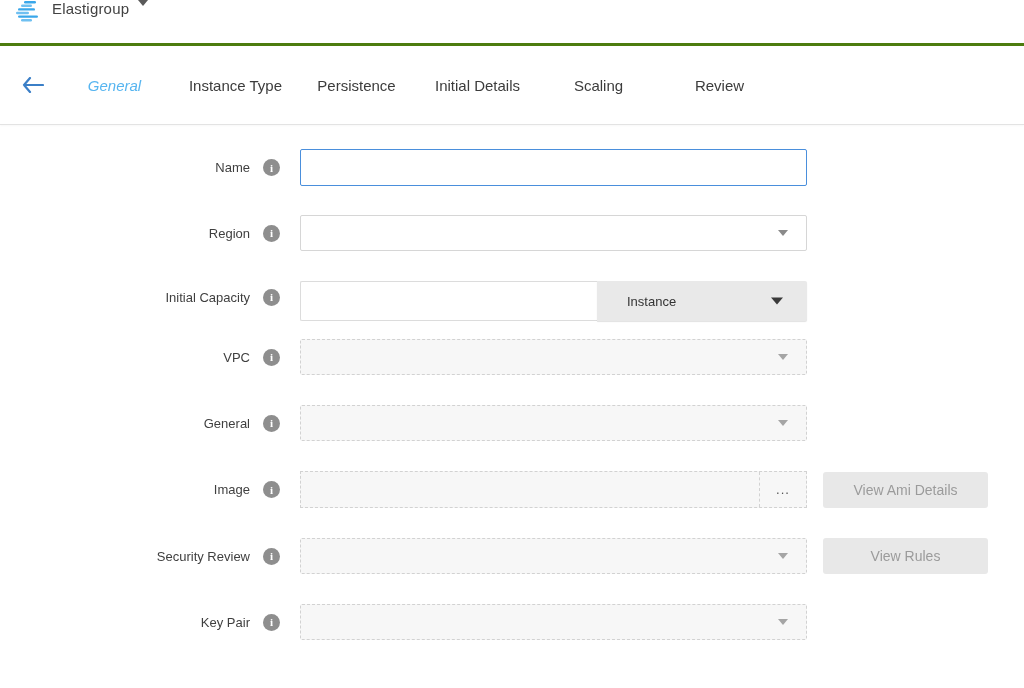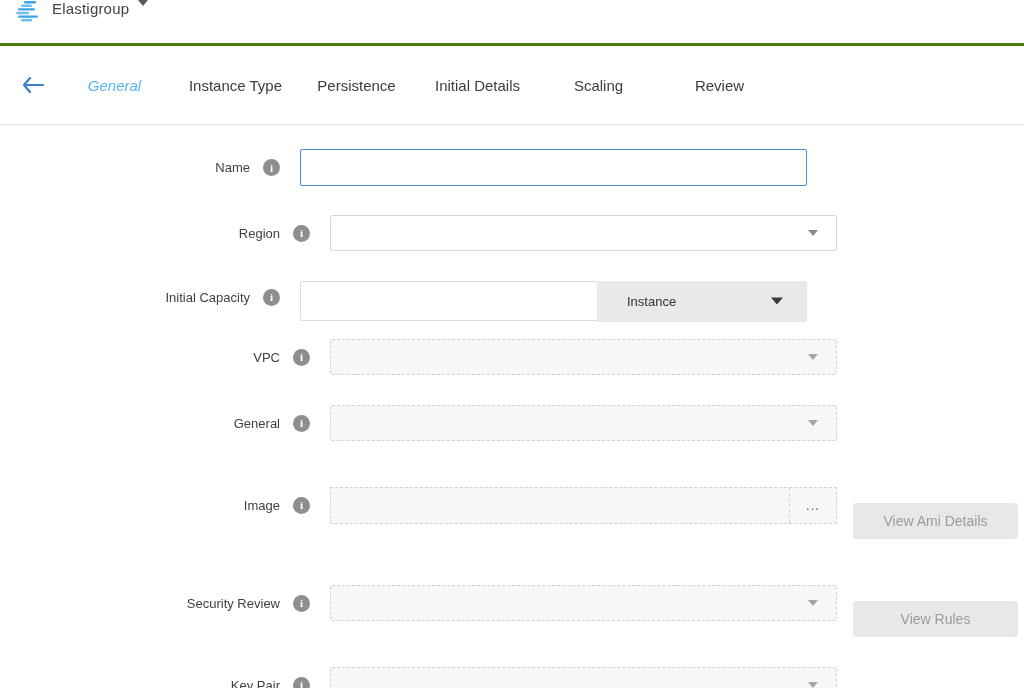--- a/index.html
+++ b/index.html
@@ -22,21 +22,21 @@
               cursor:pointer; display:flex; align-items:center; justify-content:center; }
   .tabs { display:flex; margin-left:6px; }
   .tab { width:121px; text-align:center; font-size:15px; color:#3c3c3c; cursor:pointer;
          padding:10px 0; background:transparent; border:none; white-space:nowrap;
          font-family:"Liberation Sans", sans-serif; }
   .tab.active { color:#57b5f0;font-style:italic; }
 
   
   .form { padding-top:24px; }
   .row { display:flex; align-items:center; }
-  .row.mb29 { margin-bottom:29px; } .row.mb30 { margin-bottom:30px;padding-left:30px; } .row.mb26 { margin-bottom:26px; }
+  .row.mb29 { margin-bottom:29px; } .row.mb30 { margin-bottom:30px; } .row.mb26 { margin-bottom:26px; }
   .label-cell { width:280px; display:flex; align-items:center; justify-content:flex-end; gap:13px; flex:none; }
   .label-cell label { font-size:13px; font-weight:normal; color:#3f3f3f; white-space:nowrap; }
   .info { width:17px; height:17px; border-radius:50%; background:#8e8e8e; color:#fff;
           font-size:11px; font-weight:bold; display:flex; align-items:center; justify-content:center;
           font-family:"Liberation Serif", serif; cursor:pointer; flex:none; }
   .field-cell { width:507px; margin-left:20px; position:relative; flex:none; }
 
   .text-input { width:100%; height:37px; border:1.5px solid #4a8fdc; border-radius:2px;
                 padding:0 10px; font-size:14px; color:#333; outline:none; background:#fff; }
 
@@ -60,21 +60,21 @@
                         border-left-width:6px; border-right-width:6px; border-top:7px solid #3a3a3a; }
 
   
   .image-field { height:37px; position:relative; display:flex; }
   .image-main { flex:1; }
   .image-browse { width:47px; border-left:1px dashed #d2d2d2; display:flex; align-items:center;
                   justify-content:center; font-size:13px; color:#555; letter-spacing:1px; }
 
   .side-btn { margin-left:16px; width:165px; height:36px; background:#e8e8e8; border:none;
               border-radius:3px; color:#9b9b9b; font-size:14px; flex:none;
-              font-family:"Liberation Sans", sans-serif;margin-top:32px; }
+              font-family:"Liberation Sans", sans-serif; }
 </style>
 </head>
 <body>
 
 <header class="topbar">
   <svg class="logo" viewBox="0 0 26 24">
     <g fill="#3aa7ea">
       <rect x="8" y="1" width="12" height="2.4" rx="1.2"></rect>
       <rect x="5" y="4.6" width="11" height="2.4" rx="1.2" fill="#6fc0f1"></rect>
       <rect x="2" y="8.2" width="17" height="2.4" rx="1.2"></rect>

